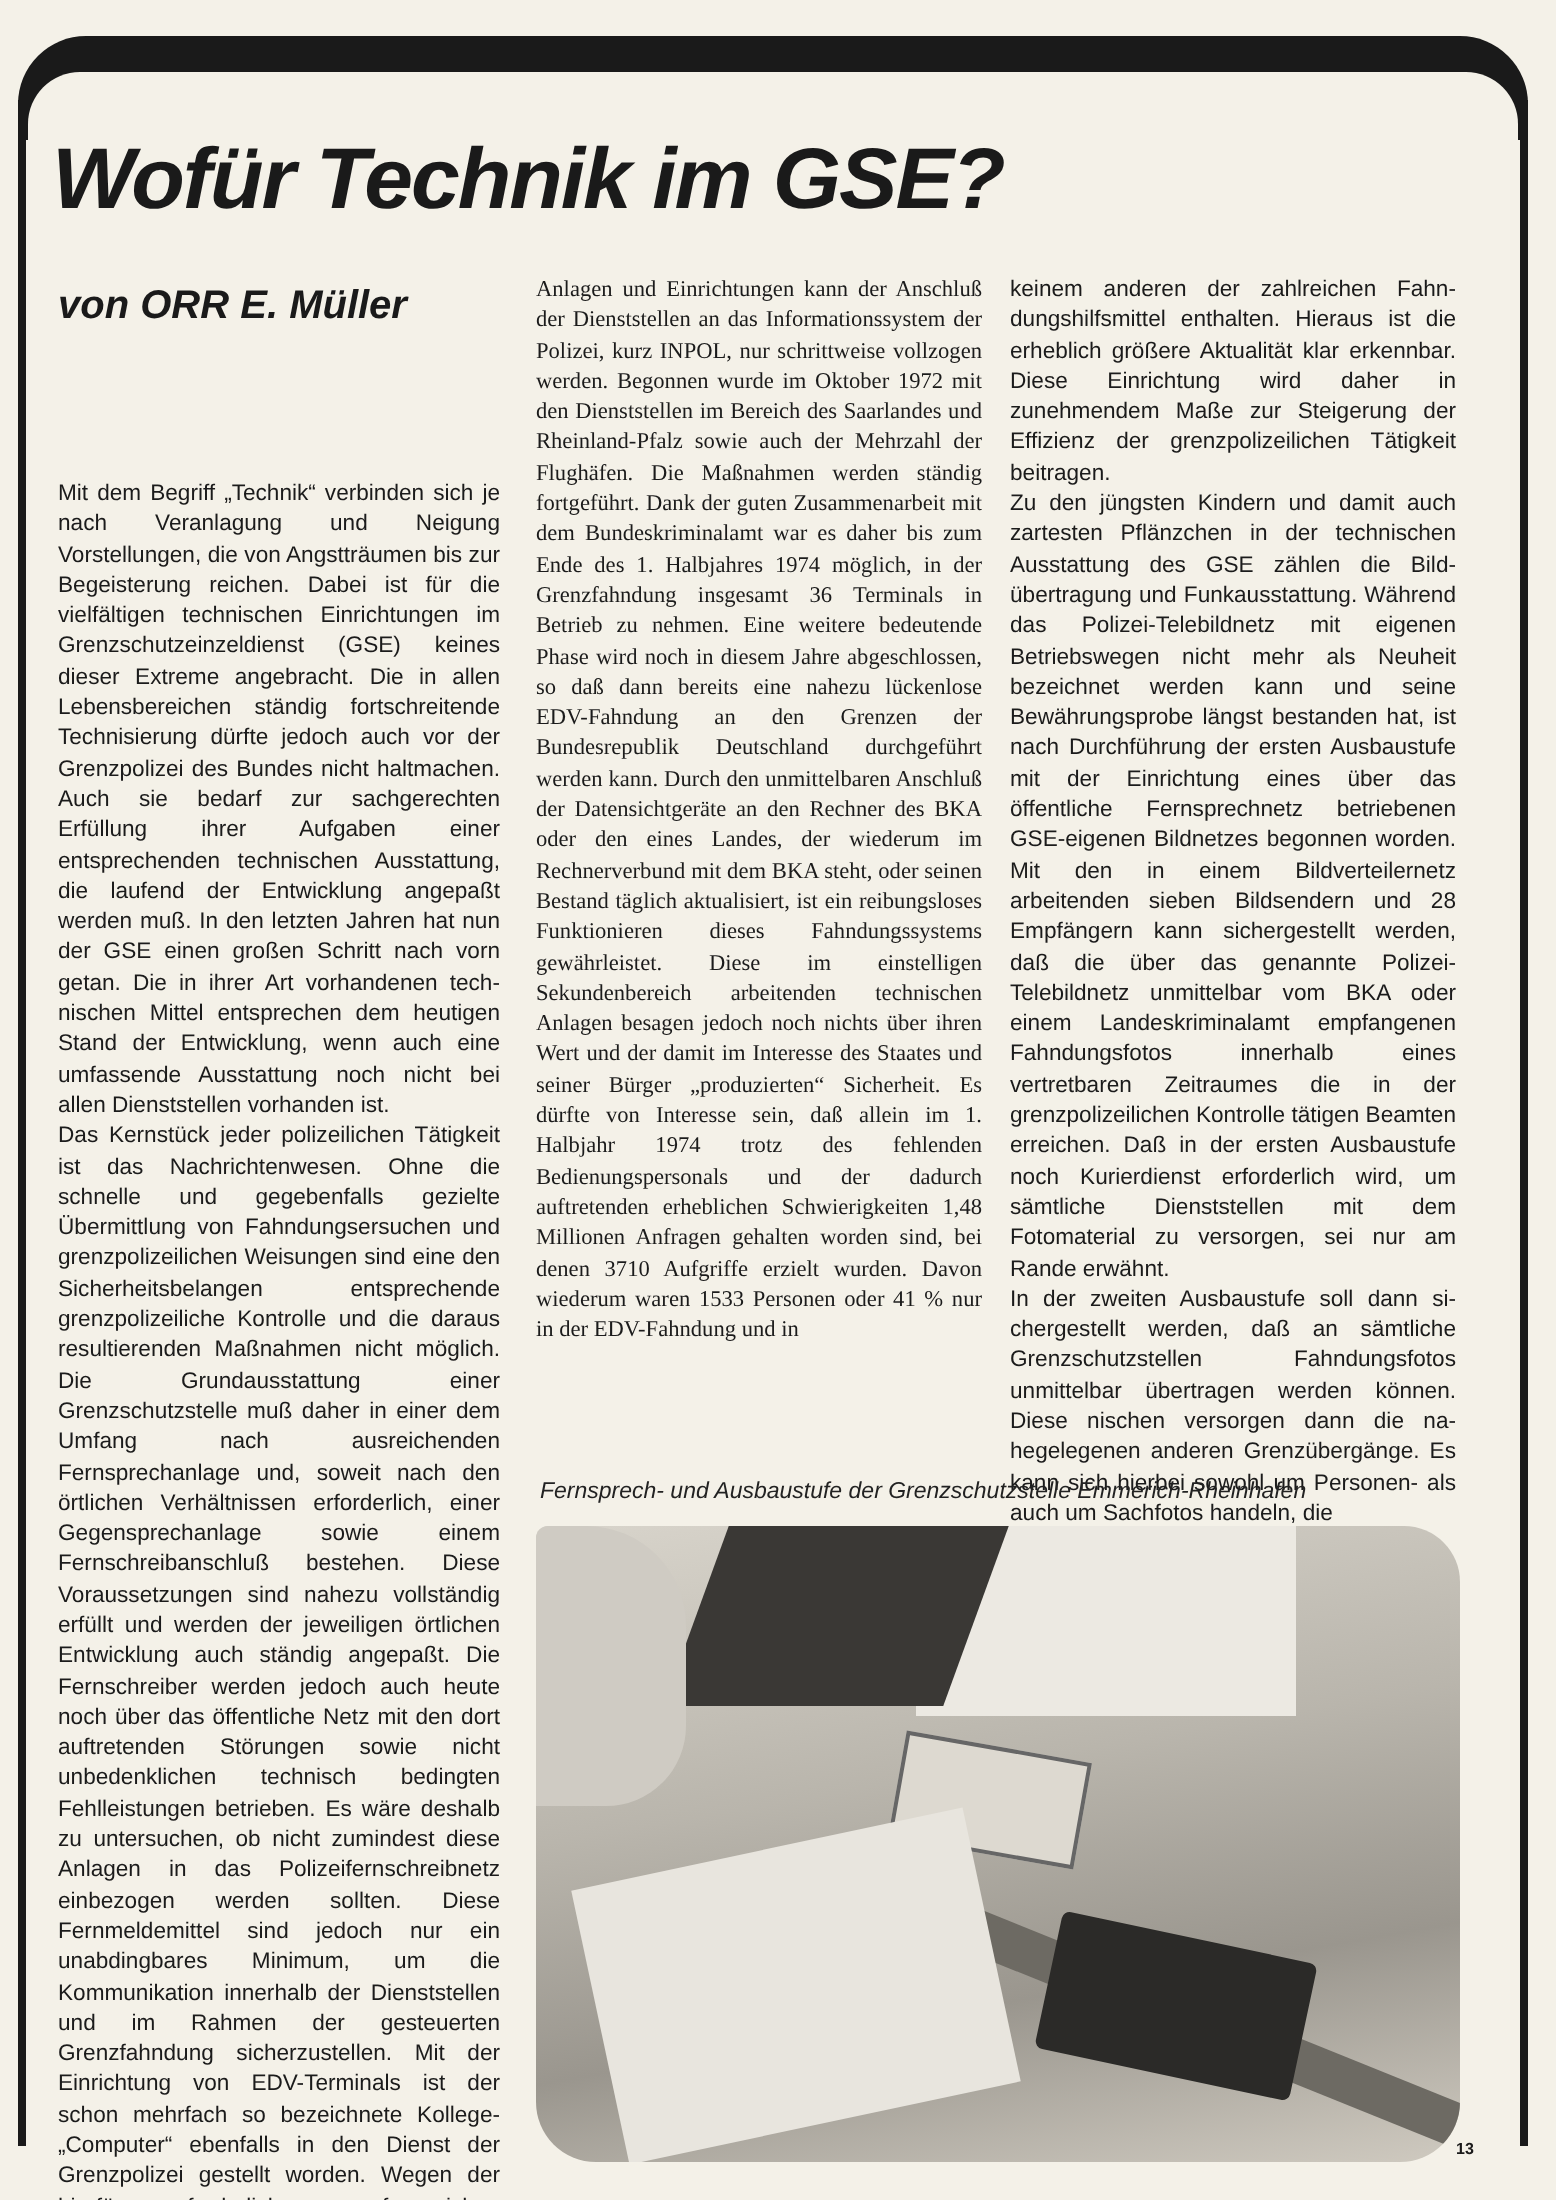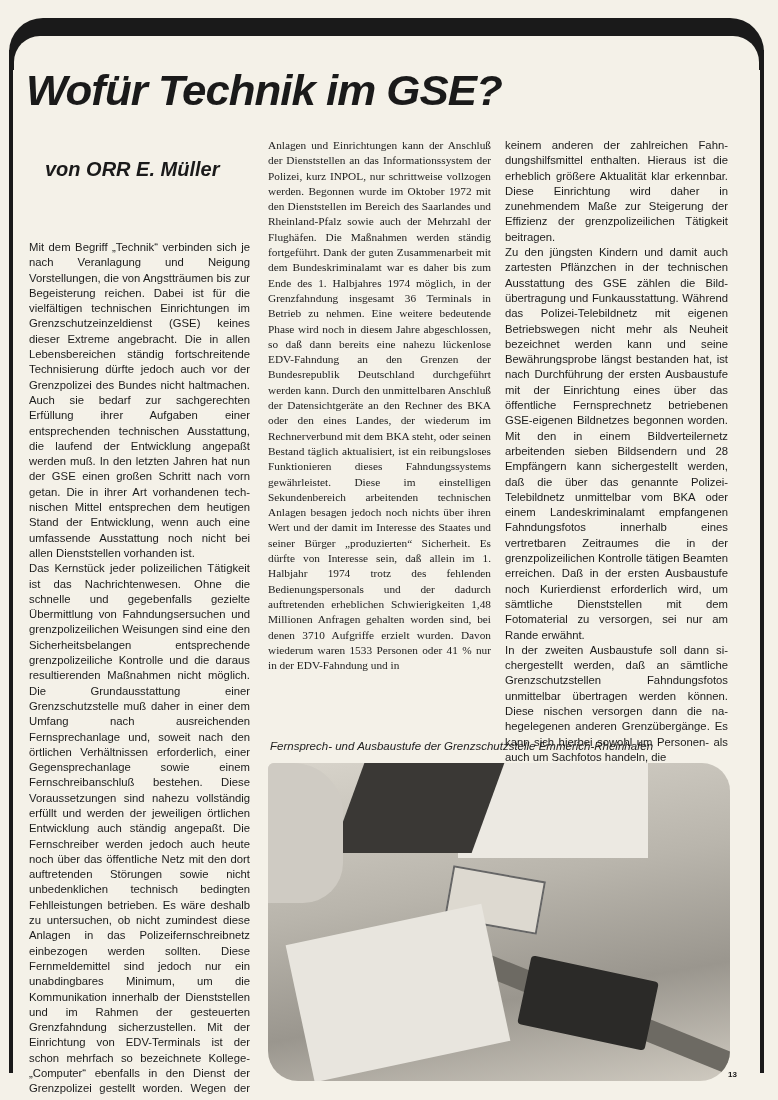--- a/index.html
+++ b/index.html
@@ -23,21 +23,21 @@
   .frame-right {
     position: absolute; left: 760px; top: 50px; width: 4px; height: 1023px; background: #1a1a1a;
   }
   .title {
     position: absolute; left: 26px; top: 66px; margin: 0;
     font-family: "Liberation Sans", sans-serif; font-weight: bold; font-style: italic;
     font-size: 43px; letter-spacing: -1px; color: #1a1a1a;
     transform: scaleX(1.02); transform-origin: left;
   }
   .author {
-    position: absolute; left: 29px; top: 142px; margin: 16px;
+    position: absolute; left: 29px; top: 142px; margin: 0;
     font-weight: bold; font-style: italic; font-size: 20px; color: #1a1a1a;
   }
   .col {
     position: absolute; font-size: 11.3px; line-height: 15.3px;
     text-align: justify; hyphens: manual;
   }
   .col p { margin: 0; }
   .col1 { left: 29px; top: 240px; width: 221px; }
   .col2 { left: 268px; top: 138px; width: 223px; font-family: Liberation Serif, serif; }
   .col3 { left: 505px; top: 138px; width: 223px; }

